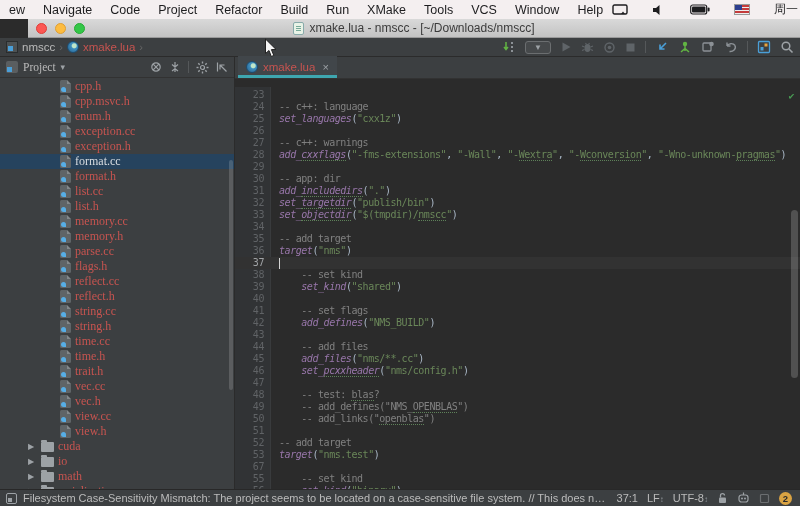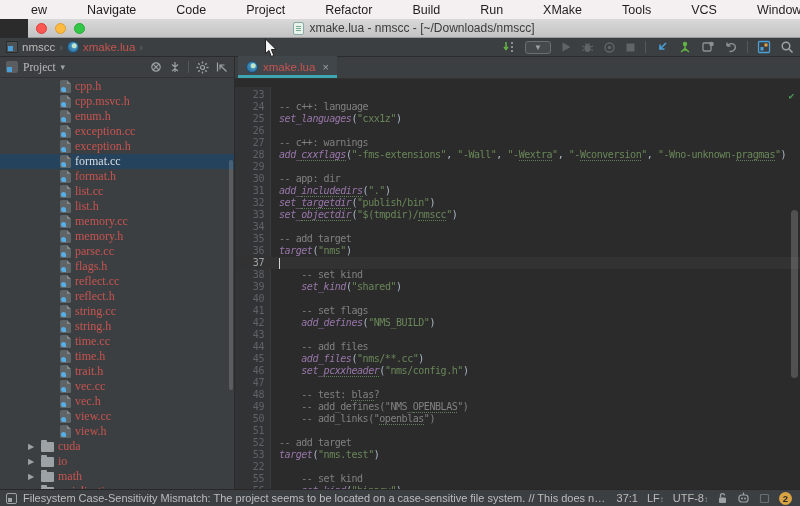--- a/index.html
+++ b/index.html
@@ -3,21 +3,21 @@
 <meta charset="utf-8">
 <style>
   * { margin:0; padding:0; box-sizing:border-box; }
   html,body { width:800px; height:506px; overflow:hidden; background:#2b2b2b; }
   body { font-family:"Liberation Sans", sans-serif; }
   .screen { position:relative; width:800px; height:506px; display:flex; flex-direction:column; background:#2b2b2b; }
 
   
   .macbar { height:19px; background:#f4eff0; display:flex; align-items:center; padding:0 8px 0 0; font-size:12.5px; color:#1d1d1f; flex:none; }
   .menu-items { display:flex; align-items:center; }
-  .menu-item { padding:0 9px; white-space:nowrap;margin-left:22px; }
+  .menu-item { padding:0 9px; white-space:nowrap; }
   .mac-status { margin-left:auto; display:flex; align-items:center; gap:24px; }
   .mac-status svg { display:block; }
   .mac-clock { font-size:12px; white-space:nowrap; }
 
   
   .titlebar { height:19px; background:linear-gradient(#d9d9d9,#c3c3c3); display:flex; align-items:center; position:relative; flex:none; border-bottom:1px solid #9a9a9a;margin-left:28px; }
   .lights { position:absolute; left:8px; top:4px; display:flex; gap:8px; }
   .light { width:11px; height:11px; border-radius:50%; }
   .l-red{background:#fc5753;border:0.5px solid #df3d38;} .l-yel{background:#fdbc40;border:0.5px solid #de9f34;} .l-grn{background:#33c748;border:0.5px solid #27aa35;}
   .wtitle { margin:0 auto; font-size:12px; color:#3b3b3b; display:flex; align-items:center; gap:5px; }
@@ -411,21 +411,21 @@
             <div class="crow"><span class="ln">44</span><span class="codetxt"><span class="tk-c">    -- add files</span></span></div>
             <div class="crow"><span class="ln">45</span><span class="codetxt"><span class="tk-p">    </span><span class="tk-f">add_files</span><span class="tk-p">(</span><span class="tk-s">"nms/**.cc"</span><span class="tk-p">)</span></span></div>
             <div class="crow"><span class="ln">46</span><span class="codetxt"><span class="tk-p">    </span><span class="tk-f">set_</span><span class="tk-fu">pcxxheader</span><span class="tk-p">(</span><span class="tk-s">"nms/config.h"</span><span class="tk-p">)</span></span></div>
             <div class="crow"><span class="ln">47</span><span class="codetxt"></span></div>
             <div class="crow"><span class="ln">48</span><span class="codetxt"><span class="tk-c">    -- test: </span><span class="tk-cu">blas</span><span class="tk-c">?</span></span></div>
             <div class="crow"><span class="ln">49</span><span class="codetxt"><span class="tk-c">    -- add_defines("NMS_</span><span class="tk-cu">OPENBLAS</span><span class="tk-c">")</span></span></div>
             <div class="crow"><span class="ln">50</span><span class="codetxt"><span class="tk-c">    -- add_links("</span><span class="tk-cu">openblas</span><span class="tk-c">")</span></span></div>
             <div class="crow"><span class="ln">51</span><span class="codetxt"></span></div>
             <div class="crow"><span class="ln">52</span><span class="codetxt"><span class="tk-c">-- add target</span></span></div>
             <div class="crow"><span class="ln">53</span><span class="codetxt"><span class="tk-f">target</span><span class="tk-p">(</span><span class="tk-s">"nms.test"</span><span class="tk-p">)</span></span></div>
-            <div class="crow"><span class="ln">22</span><span class="codetxt"></span></div>
+            <div class="crow"><span class="ln">67</span><span class="codetxt"></span></div>
             <div class="crow"><span class="ln">55</span><span class="codetxt"><span class="tk-c">    -- set kind</span></span></div>
             <div class="crow"><span class="ln">56</span><span class="codetxt"><span class="tk-p">    </span><span class="tk-f">set_kind</span><span class="tk-p">(</span><span class="tk-s">"binary"</span><span class="tk-p">)</span></span></div>
           </div>
         <span class="ed-check">✔</span>
         <div class="ed-thumb"></div>
       </div>
     </div>
   </div>
 
   <div class="statusbar">

